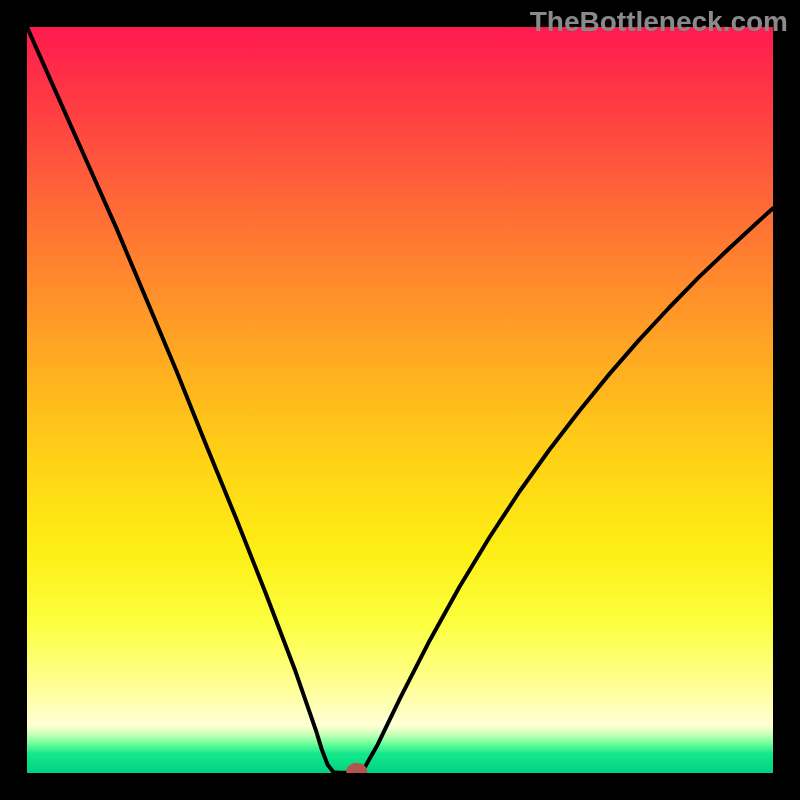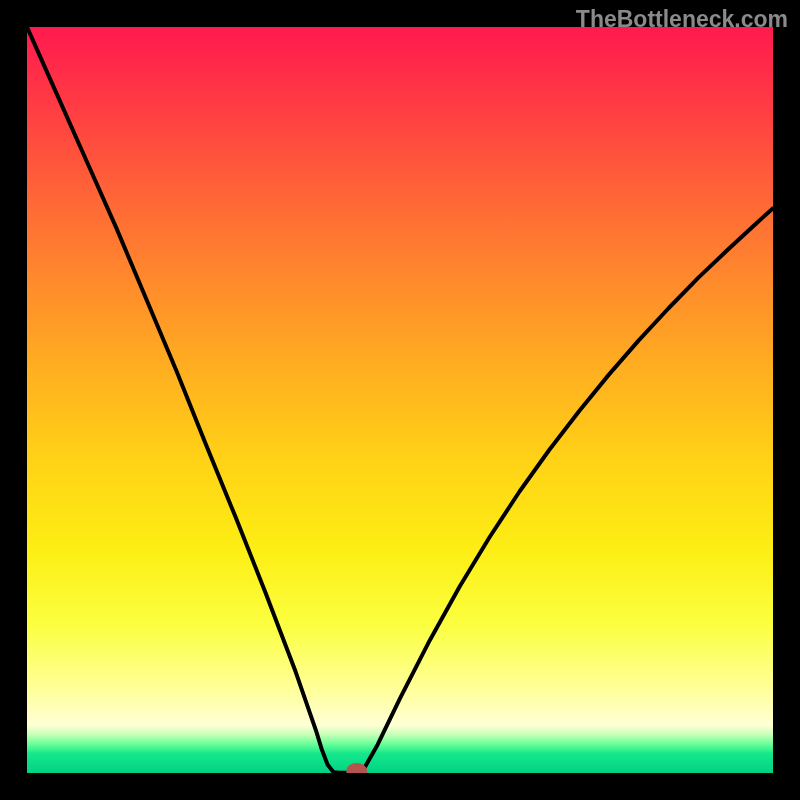--- a/index.html
+++ b/index.html
@@ -11,21 +11,21 @@
     position: relative;
     width: 800px;
     height: 800px;
     background: #000;
   }
   .watermark {
     position: absolute;
     top: 6px;
     right: 12px;
     font-family: Arial, Helvetica, sans-serif;
-    font-size: 23px;
+    font-size: 28px;
     font-weight: bold;
     color: #8a8a8a;
     z-index: 10;
   }
   .plot-area {
     position: absolute;
     left: 27px;
     top: 27px;
     width: 746px;
     height: 746px;

